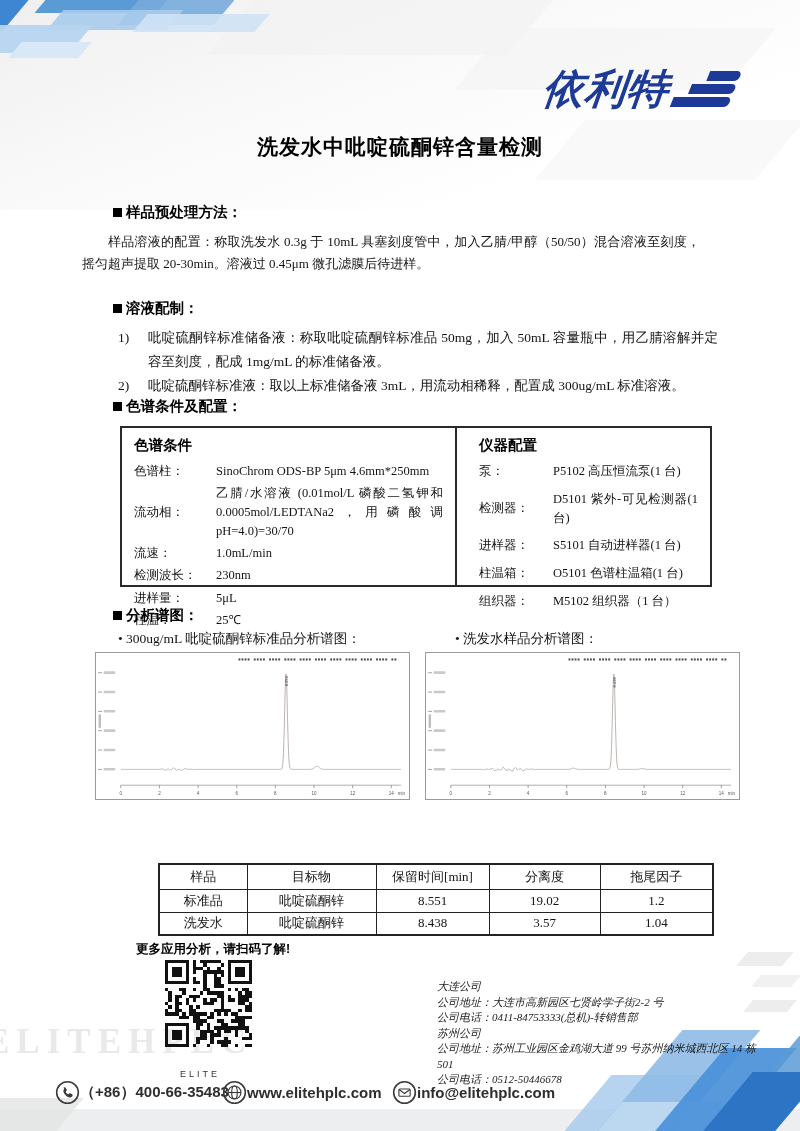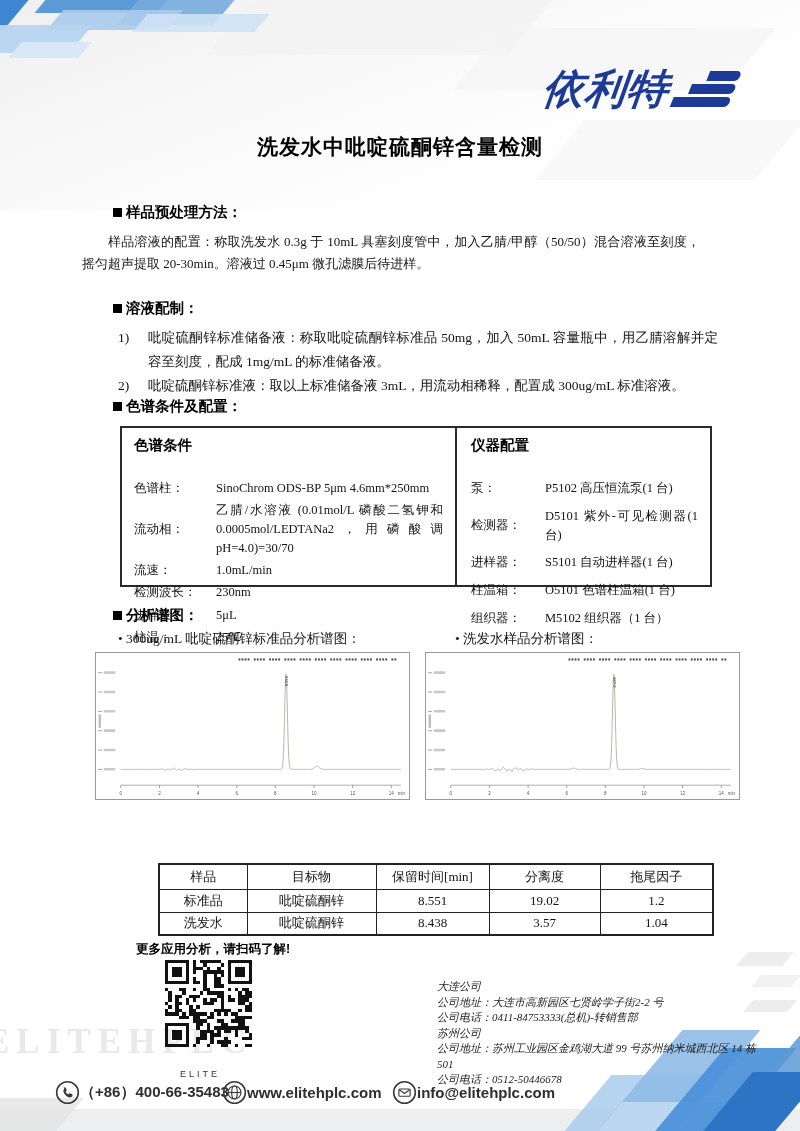--- a/index.html
+++ b/index.html
@@ -50,22 +50,22 @@
   .para{position:absolute;left:82px;top:231px;width:618px;z-index:2;
         font-size:13px;line-height:1.72;text-align:justify;text-indent:2em}
   .numlist{position:absolute;left:118px;top:326px;width:600px;z-index:2;font-size:13.5px;line-height:1.76}
   .numlist .nrow{display:flex}
   .numlist .no{width:30px;flex:none}
   .numlist .ntext{flex:1;text-align:justify}
   
   .cond{position:absolute;left:120px;top:426px;width:592px;height:161px;border:2px solid #2a2a2a;
         display:flex;background:#fff;z-index:2}
   .cond-left{width:335px;border-right:2px solid #2a2a2a;padding:8px 12px 6px 12px}
-  .cond-right{flex:1;padding:8px 12px 6px 14px}
-  .cond h4{font-family:"Liberation Sans",sans-serif;font-size:14.5px;font-weight:bold;margin-bottom:24px;color:#000}
+  .cond-right{flex:1;padding:8px 12px 6px 22px}
+  .cond h4{font-family:"Liberation Sans",sans-serif;font-size:14.5px;font-weight:bold;margin-bottom:7px;color:#000}
   .crow{display:flex;align-items:center;margin-bottom:3.5px;font-size:12.5px;line-height:1.5}
   .cond-right .crow{margin-bottom:9px}
   .clabel{flex:none;width:82px}
   .cond-right .clabel{width:74px}
   .cvalue{flex:1;text-align:justify}
   
   .caption{position:absolute;z-index:2;font-size:13.5px}
   .cap-l{left:118px;top:630px}.cap-r{left:455px;top:630px}
   .chart-panel{position:absolute;top:652px;width:315px;height:148px;background:#fff;
                border:1px solid #9a9a9a;z-index:2}

